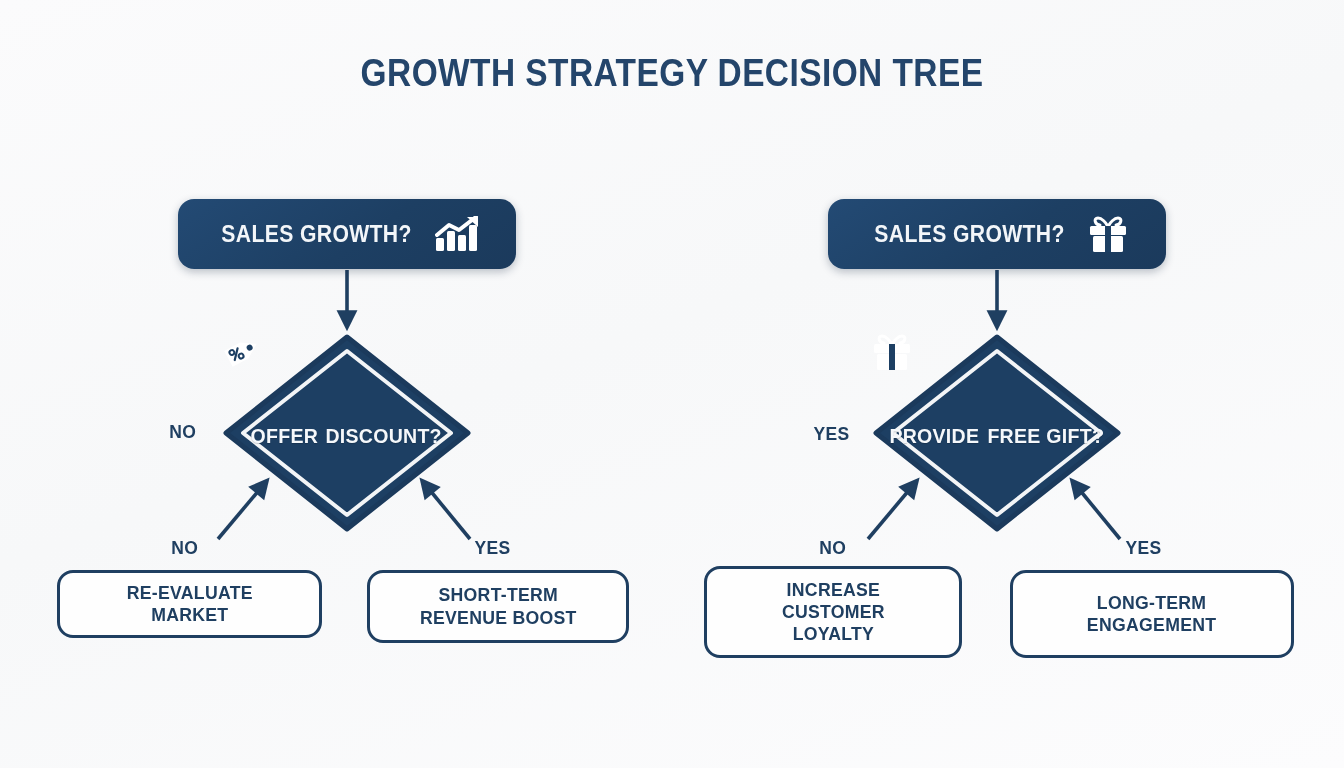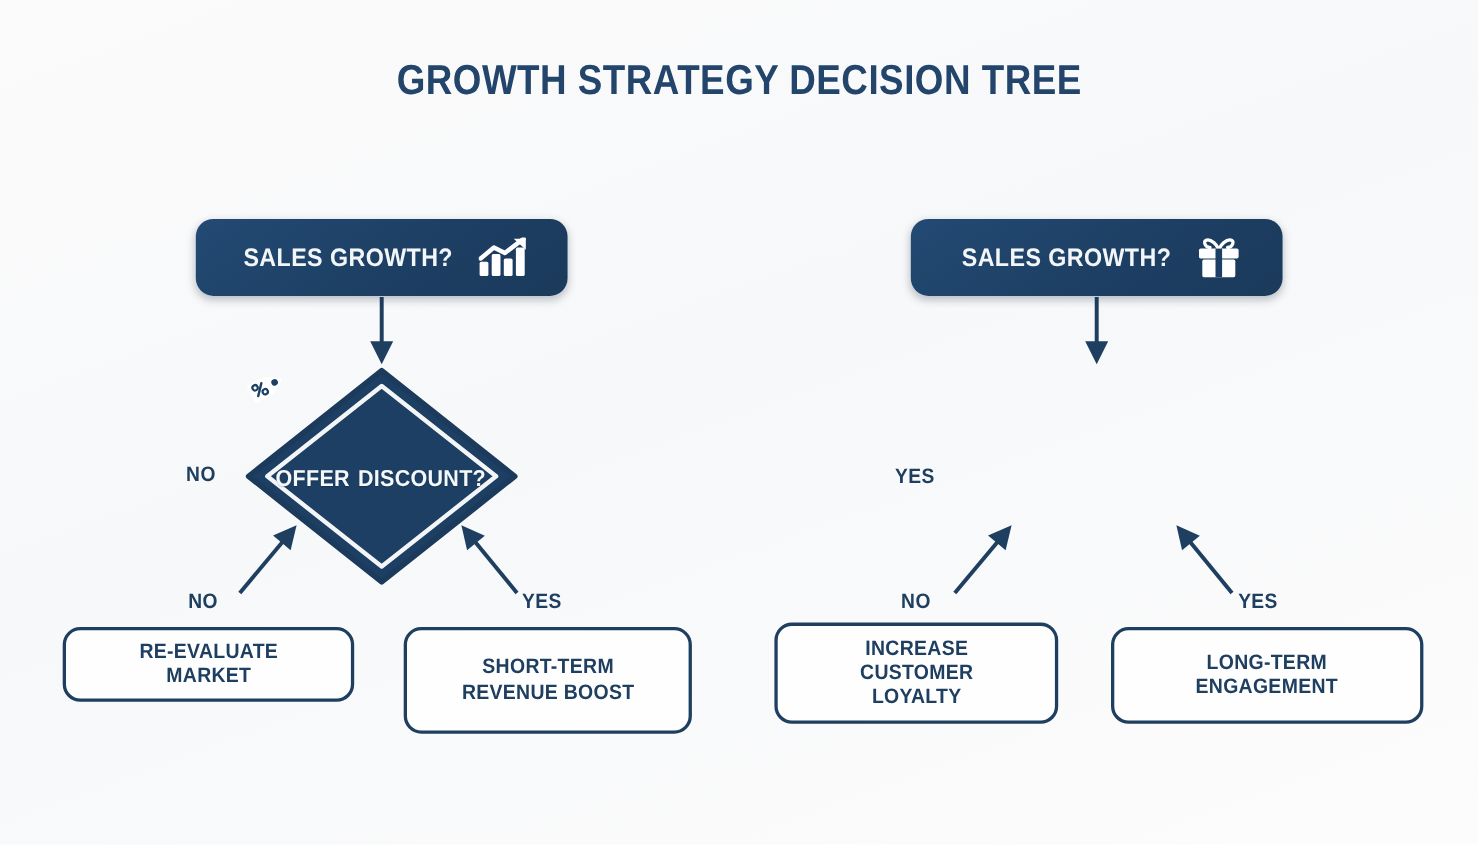--- a/index.html
+++ b/index.html
@@ -120,21 +120,21 @@
   .obox .olabel {
     color: #1f3f61;
     font-size: 19px;
     font-weight: bold;
     line-height: 1.16;
     letter-spacing: 0.3px;
     transform: scaleX(0.93);
     white-space: pre-line;
   }
   #obox-1 { left: 57px;   top: 570px; width: 265px; height: 68px; }
-  #obox-2 { left: 367px;  top: 570px; width: 262px; height: 97px; }
+  #obox-2 { left: 367px;  top: 570px; width: 262px; height: 73px; }
   #obox-3 { left: 704px;  top: 566px; width: 258px; height: 92px; align-items: flex-start; padding-top: 10px; }
   #obox-4 { left: 1010px; top: 570px; width: 284px; height: 88px; }
 
   
   #connectors {
     position: absolute;
     inset: 0;
     width: 1344px;
     height: 768px;
     pointer-events: none;
@@ -223,20 +223,39 @@
       <svg width="40" height="38" viewBox="0 0 40 38" xmlns="http://www.w3.org/2000/svg">
         <path d="M12,10 C7,10 5,3 10,3 C14,3 18,8 19,10" stroke="#ffffff" stroke-width="3" fill="none" stroke-linecap="round"></path>
         <path d="M28,10 C33,10 35,3 30,3 C26,3 22,8 21,10" stroke="#ffffff" stroke-width="3" fill="none" stroke-linecap="round"></path>
         <rect x="2" y="11" width="36" height="9" rx="1.5" fill="#ffffff"></rect>
         <rect x="5" y="21" width="30" height="16" rx="1.5" fill="#ffffff"></rect>
         <rect x="17" y="11" width="6" height="26" fill="#1d3f63"></rect>
       </svg>
     </span>
   </div>
 
+  <div class="diamond-wrap" id="diamond-right">
+    <svg width="250" height="200" viewBox="0 0 250 200" xmlns="http://www.w3.org/2000/svg">
+      <path d="M125,4 L246,100 L125,196 L4,100 Z" fill="#1d3f63" stroke="#1b3a5c" stroke-width="5" stroke-linejoin="round"></path>
+      <path d="M125,18 L229,100 L125,182 L21,100 Z" fill="none" stroke="#ffffff" stroke-width="4" stroke-linejoin="round" opacity="0.95"></path>
+    </svg>
+    <div class="diamond-content">
+      <div class="diamond-text">PROVIDE</div>
+      <div class="diamond-text">FREE GIFT?</div>
+      <div class="diamond-icon">
+        <svg width="40" height="38" viewBox="0 0 40 38" xmlns="http://www.w3.org/2000/svg">
+          <path d="M12,10 C7,10 5,3 10,3 C14,3 18,8 19,10" stroke="#ffffff" stroke-width="3" fill="none" stroke-linecap="round"></path>
+          <path d="M28,10 C33,10 35,3 30,3 C26,3 22,8 21,10" stroke="#ffffff" stroke-width="3" fill="none" stroke-linecap="round"></path>
+          <rect x="2" y="11" width="36" height="9" rx="1.5" fill="#ffffff"></rect>
+          <rect x="5" y="21" width="30" height="16" rx="1.5" fill="#ffffff"></rect>
+          <rect x="17" y="11" width="6" height="26" fill="#1d3f63"></rect>
+        </svg>
+      </div>
+    </div>
+  </div>
 
   <div class="edge-label" style="left:812px; top:423px;">YES</div>
   <div class="edge-label" style="left:818px; top:537px;">NO</div>
   <div class="edge-label" style="left:1124px; top:537px;">YES</div>
 
   <div class="obox" id="obox-3">
     <span class="olabel">INCREASE
 CUSTOMER
 LOYALTY</span>
   </div>

